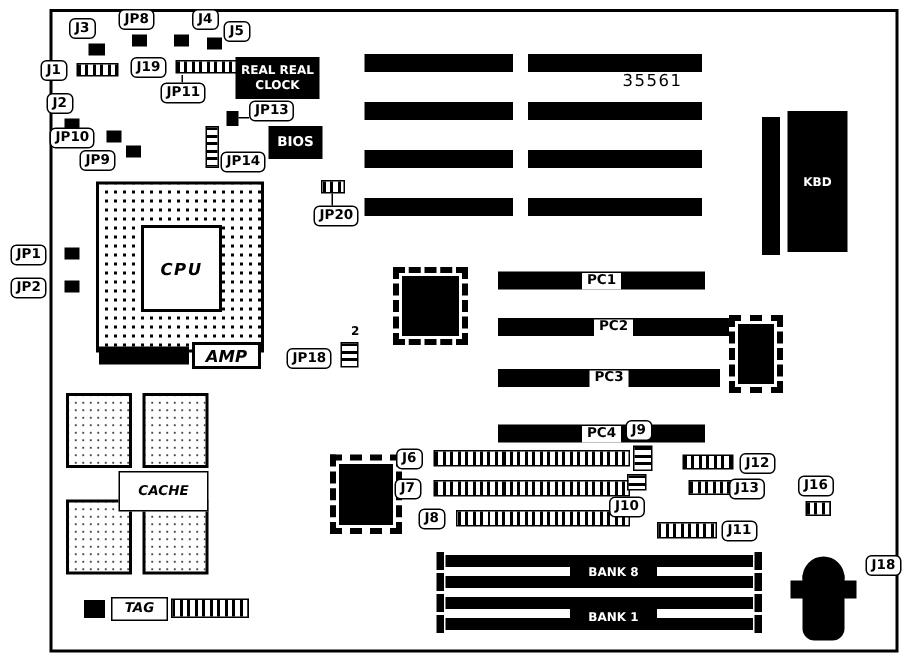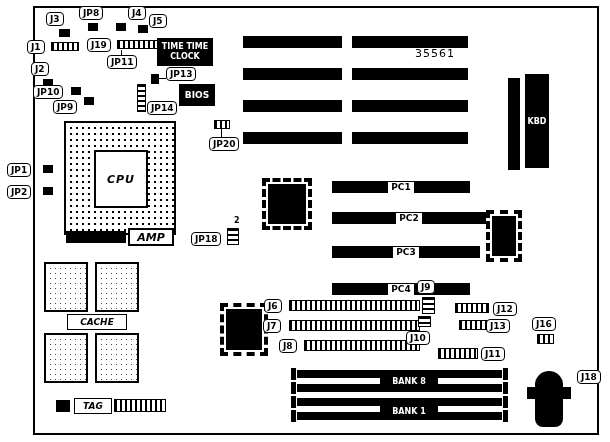--- a/index.html
+++ b/index.html
@@ -46,30 +46,30 @@
   <div class="bar" style="left:243px;top:100px;width:99px;height:12px"></div>
   <div class="bar" style="left:243px;top:132px;width:99px;height:12px"></div>
   <div class="bar" style="left:352px;top:36px;width:116px;height:12px"></div>
   <div class="bar" style="left:352px;top:68px;width:116px;height:12px"></div>
   <div class="bar" style="left:352px;top:100px;width:116px;height:12px"></div>
   <div class="bar" style="left:352px;top:132px;width:116px;height:12px"></div>
 
   <div class="txt" style="left:415px;top:47px;font-size:11px;letter-spacing:1px">35561</div>
 
   <div class="blackbox" style="left:157px;top:38px;width:56px;height:28px;font-size:8px;line-height:10px;flex-direction:column">
-    <span>TIME TIME</span>
+    <span>REAL REAL</span>
     <span>CLOCK</span>
   </div>
 
   <div class="blackbox" style="left:179px;top:84px;width:36px;height:22px;font-size:9px">
     <span>BIOS</span>
   </div>
 
   <div class="bar" style="left:508px;top:78px;width:12px;height:92px"></div>
-  <div class="blackbox" style="left:525px;top:74px;width:24px;height:94px;font-size:8px">
+  <div class="blackbox" style="left:525px;top:74px;width:40px;height:94px;font-size:8px">
     <span>KBD</span>
   </div>
 
   <div class="cpu-socket" style="left:64px;top:121px;width:112px;height:114px">
     <div class="whitebox" style="left:28px;top:27px;width:54px;height:58px;border-width:2px;font-size:11px;letter-spacing:1px">
       <span>CPU</span>
     </div>
   </div>
 
   <div class="bar" style="left:66px;top:231px;width:60px;height:12px"></div>
@@ -77,21 +77,21 @@
     <span>AMP</span>
   </div>
 
   <div class="vstripe" style="left:227px;top:228px;width:12px;height:17px"></div>
   <div class="txt" style="left:234px;top:216px;font-size:8px;font-weight:bold">2</div>
 
   <div class="chip" style="left:44px;top:262px;width:44px;height:50px"></div>
   <div class="chip" style="left:95px;top:262px;width:44px;height:50px"></div>
   <div class="chip" style="left:44px;top:333px;width:44px;height:50px"></div>
   <div class="chip" style="left:95px;top:333px;width:44px;height:50px"></div>
-  <div class="whitebox" style="left:67px;top:314px;width:60px;height:16px;font-size:9px">
+  <div class="whitebox" style="left:79px;top:314px;width:60px;height:27px;font-size:9px">
     <span>CACHE</span>
   </div>
 
   <div class="bar" style="left:56px;top:400px;width:14px;height:12px"></div>
   <div class="whitebox" style="left:74px;top:398px;width:38px;height:16px;font-size:9px">
     <span>TAG</span>
   </div>
   <div class="hstripe" style="left:114px;top:399px;width:52px;height:13px"></div>
 
   <div class="qfp" style="left:262px;top:178px;width:50px;height:52px"></div>

